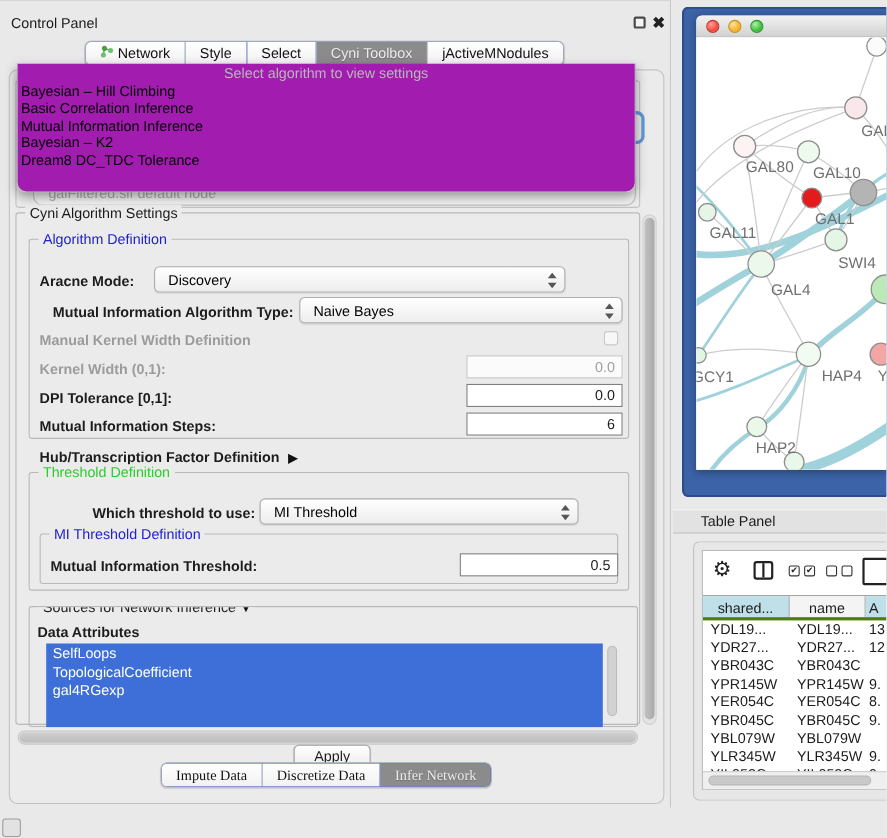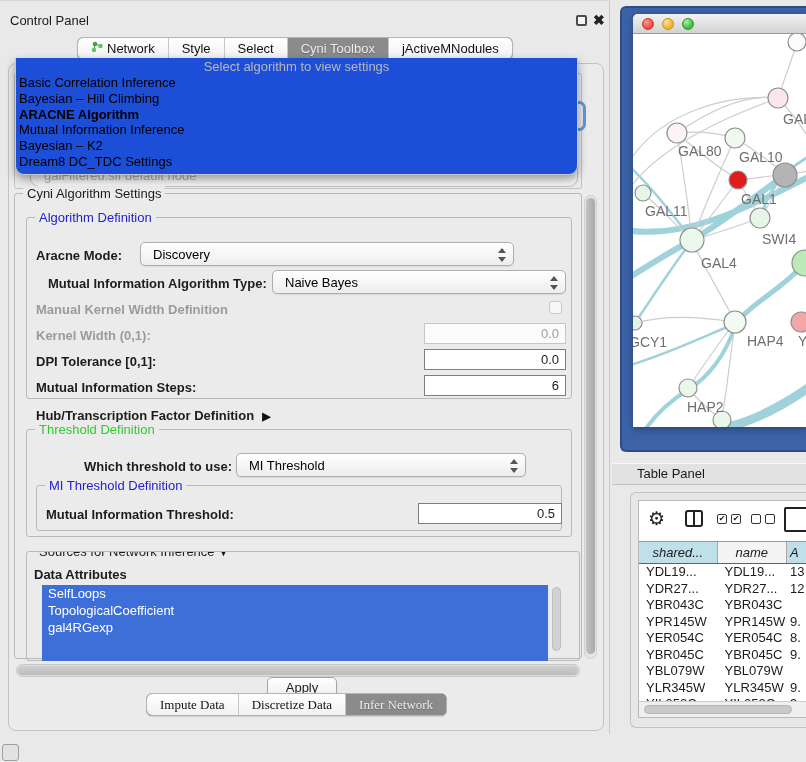--- a/index.html
+++ b/index.html
@@ -26,21 +26,21 @@
 
   .main-panel{left:8px;top:62px;width:596px;height:668px;background:#ebebeb;border:1px solid #c3c3c3;border-radius:8px;}
 
   
   .hidden-gb{left:14px;top:72px;width:568px;height:116px;border:1px solid #c3c3c3;border-radius:3px;}
   .bigcombo{left:30px;top:152px;width:548px;height:34px;border:1px solid #bfbfbf;border-radius:9px;background:#f2f2f2;}
   .bigcombo-text{left:44px;top:167px;color:#ababab;font-size:13px;}
   .blue-frag{left:560px;top:100px;width:26px;height:30px;border:3px solid #5f97d5;border-radius:7px;background:#e8e8e8;}
 
   
-  .popup{left:15px;top:57px;width:563px;height:117px;background:#1d4ed8;border:1px solid #c8c8c8;border-top:none;border-radius:0 0 9px 9px;box-shadow:0 4px 10px rgba(0,0,0,.38);z-index:50;padding-top:1px;}
+  .popup{left:15px;top:57px;width:563px;height:117px;background:#a21caf;border:1px solid #c8c8c8;border-top:none;border-radius:0 0 9px 9px;box-shadow:0 4px 10px rgba(0,0,0,.38);z-index:50;padding-top:1px;}
   .popup .ph{height:16px;line-height:16px;text-align:center;color:#b8b8b8;font-size:13px;}
   .popup ul{list-style:none;}
   .popup li{line-height:15.8px;font-size:13px;padding-left:3px;color:#000;}
   .popup li.bold{font-weight:bold;}
 
   
   .gb{border:1px solid #b9b9b9;border-radius:3px;}
   .gb-title{position:absolute;top:-8px;left:8px;background:#ebebeb;padding:0 4px;font-size:13px;line-height:15px;white-space:nowrap;}
   .t-blue{color:var(--title-blue);}
   .t-green{color:var(--title-green);}
@@ -89,21 +89,21 @@
   
   .tp-bar{left:612px;top:463px;width:194px;height:22px;background:#e2e2e2;border-top:1px solid #f6f6f6;border-bottom:1px solid #c2c2c2;line-height:20px;padding-left:25px;font-size:13px;color:#1a1a1a;}
   .tp-outer{left:630px;top:492px;width:176px;height:236px;background:#e7e7e7;border:1px solid #c2c2c2;border-right:none;border-radius:6px 0 0 6px;}
   .tp-inner{left:638px;top:500px;width:168px;height:218px;background:#fff;border:1px solid #b9b9b9;border-right:none;overflow:hidden;}
   .tp-toolbar{position:absolute;left:0;top:0;width:100%;height:38px;background:#fff;}
   .gear{position:absolute;left:9px;top:7px;font-size:19px;color:#222;line-height:22px;}
   .cols-icon{position:absolute;left:46px;top:9px;width:18px;height:17px;border:2px solid #222;border-radius:3px;}
   .cols-icon:before{content:"";position:absolute;left:6px;top:0;width:2px;height:13px;background:#222;}
   .cbx{position:absolute;top:13px;width:10px;height:10px;border:1.5px solid #333;border-radius:2px;font-size:8px;line-height:8px;text-align:center;color:#222;}
   .page-icon{position:absolute;left:145px;top:6px;width:24px;height:25px;border:2px solid #222;border-radius:2px;background:#fff;}
-  .thead{position:absolute;left:0;top:40px;width:100%;height:23px;display:flex;border-top:1px solid #9a9a9a;border-bottom:1px solid #4d7c0f;font-style:italic;}
+  .thead{position:absolute;left:0;top:40px;width:100%;height:23px;display:flex;border-top:1px solid #9a9a9a;border-bottom:3px solid #4d7c0f;}
   .th{height:100%;line-height:21px;text-align:center;font-size:13px;border-right:1px solid #a9a9a9;background:#f4f4f4;overflow:hidden;white-space:nowrap;}
   .th.hl{background:var(--header-cell-blue);}
   .th.c1{width:79px;}.th.c2{width:70px;}.th.c3{width:19px;border-right:none;text-align:left;padding-left:3px;}
   .tbody{position:absolute;left:0;top:63px;width:100%;height:137px;overflow:hidden;}
   .trow{display:flex;height:16.5px;line-height:16.5px;font-size:13px;}
   .td{overflow:hidden;white-space:nowrap;padding-left:7px;}
   .td.c1{width:79px;}.td.c2{width:70px;}.td.c3{width:19px;padding-left:3px;}
   .tp-hscroll{position:absolute;left:0;top:200px;width:100%;height:17px;background:#efefef;border-top:1px solid #ccc;}
   .tp-hscroll .thumb{position:absolute;left:5px;top:3px;width:148px;height:9px;background:#c9c9c9;border:1px solid #b5b5b5;border-radius:5px;}
 
@@ -146,26 +146,25 @@
     <div class="abs main-panel"></div>
 
     <div class="abs hidden-gb"></div>
     <div class="abs blue-frag"></div>
     <div class="abs bigcombo"></div>
     <div class="abs bigcombo-text">galFiltered.sif default node</div>
 
     <div class="abs popup">
       <div class="ph">Select algorithm to view settings</div>
       <ul>
+          <li class="">Bayesian – Hill Climbing</li>
           <li class="">Basic Correlation Inference</li>
-          <li class="">Bayesian – Hill Climbing</li>
-          <li class="bold">ARACNE Algorithm</li>
           <li class="">Mutual Information Inference</li>
           <li class="">Bayesian – K2</li>
-          <li class="">Dream8 DC_TDC Settings</li>
+          <li class="">Dream8 DC_TDC Tolerance</li>
         </ul>
     </div>
 
     <div class="abs gb" style="left:14px;top:192px;width:568px;height:466px;padding-left:38px;">
       <span class="gb-title">Cyni Algorithm Settings</span>
     </div>
 
     <div class="abs gb" style="left:26px;top:216px;width:546px;height:182px;text-decoration:underline;">
       <span class="gb-title t-blue">Algorithm Definition</span>
     </div>

